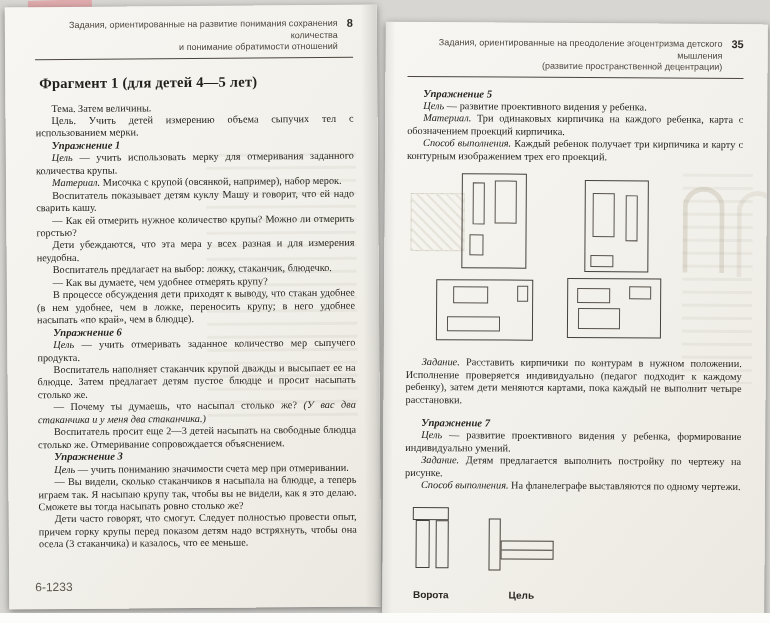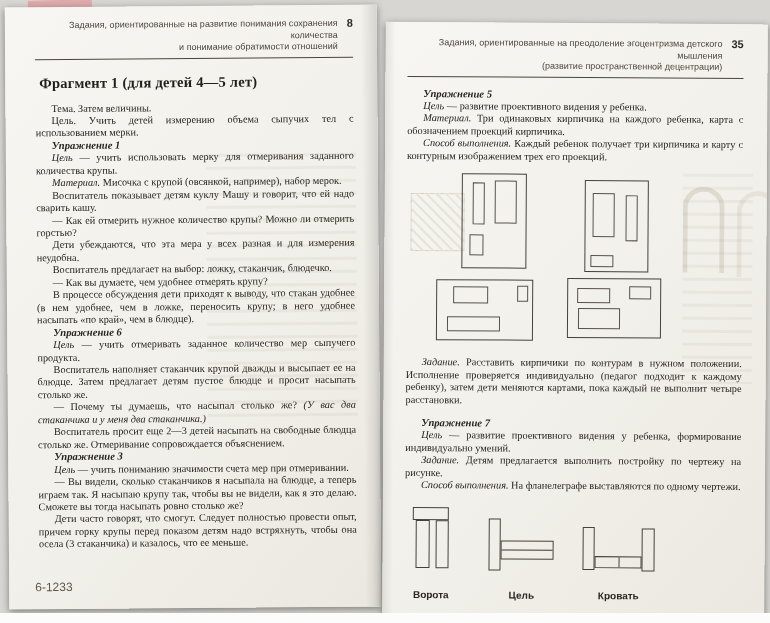--- a/index.html
+++ b/index.html
@@ -235,28 +235,18 @@
     </div>
     <div class="bw bw2">
       <div class="draw-area">
         <div class="build chair">
           <div class="part chair-back"></div>
           <div class="part chair-seat"></div>
         </div>
       </div>
       <span class="caption">Цель</span>
     </div>
-    <div class="bw bw3">
-      <div class="draw-area">
-        <div class="build bed">
-          <div class="part bed-postL"></div>
-          <div class="part bed-postR"></div>
-          <div class="part bed-bar"></div>
-        </div>
-      </div>
-      <span class="caption">Кровать</span>
-    </div>
   </div>
 
   <div class="ghost ghost-lines ghost-right"></div>
 </div>
 
 <div class="bottom-strip"></div>
 
 </body></html>

